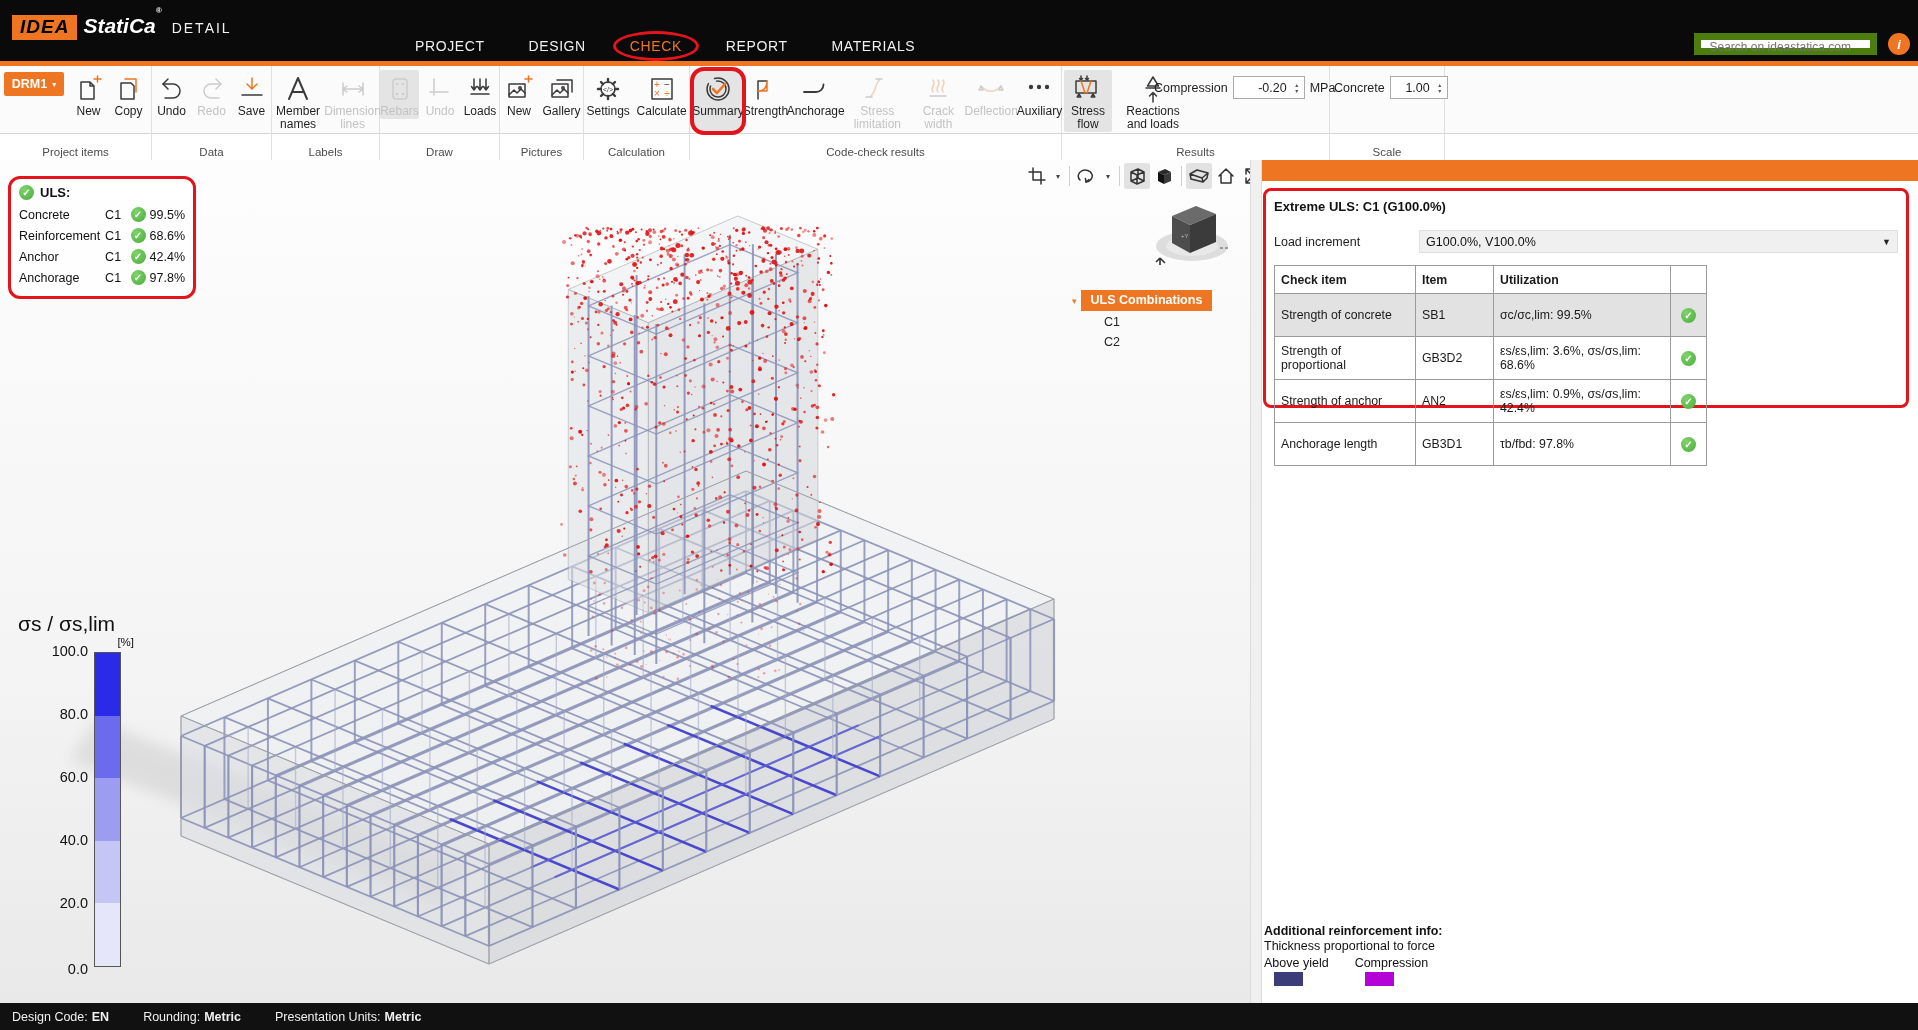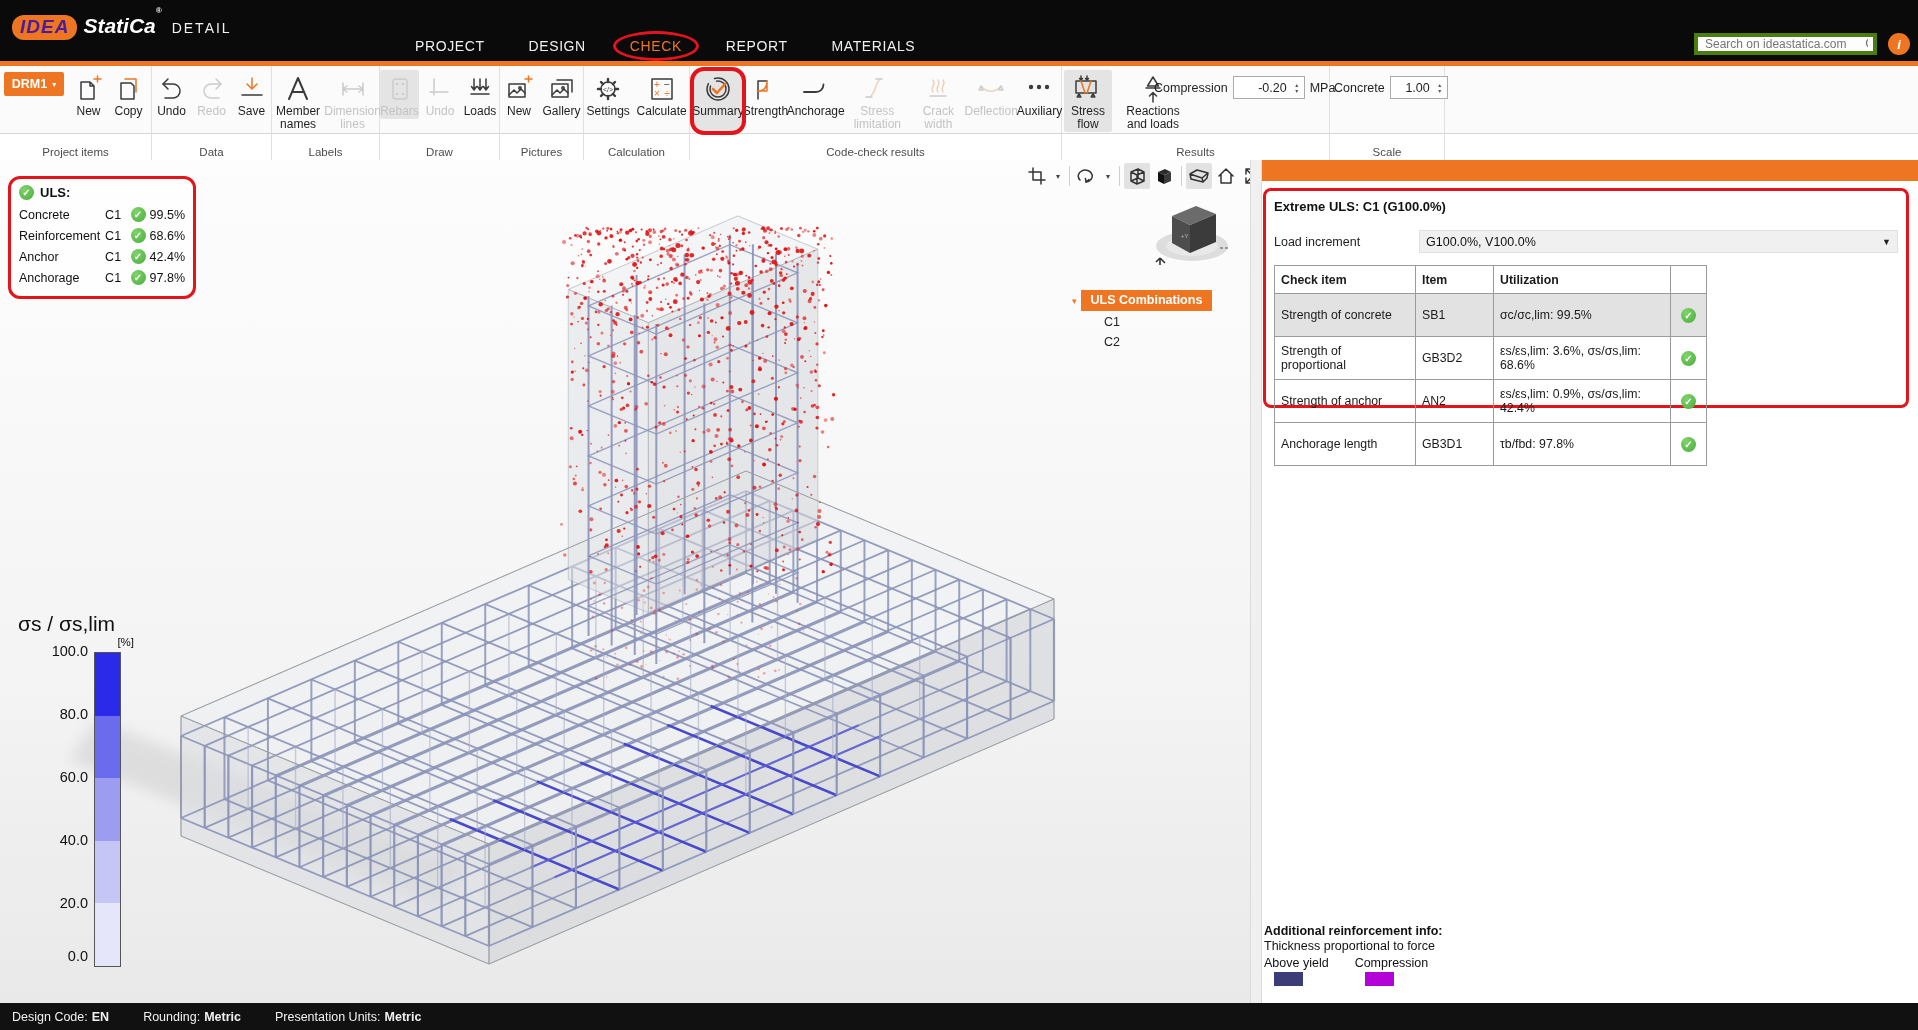--- a/index.html
+++ b/index.html
@@ -5,32 +5,32 @@
   html,body{margin:0;padding:0;width:1918px;height:1030px;overflow:hidden;
     font-family:"Liberation Sans",sans-serif;background:#fff;-webkit-font-smoothing:antialiased;}
   *{box-sizing:border-box;}
   
   #header{position:absolute;left:0;top:0;width:1918px;height:61px;background:#0a0a0a;color:#eee;}
   #titlebar{position:absolute;left:0;top:0;width:1918px;height:28px;}
   #win-title{position:absolute;left:0;top:5px;width:1760px;text-align:center;font-size:13px;color:#e8e8e8;}
   .winbtn{position:absolute;top:2px;width:34px;height:24px;display:flex;align-items:center;justify-content:center;cursor:default;}
   .winbtn svg{stroke:#ddd;stroke-width:1.3;fill:none;}
   #logo{position:absolute;left:12px;top:14px;display:flex;align-items:baseline;gap:6px;}
-  #logo-idea{background:#ee7623;color:#4c1d95;font-weight:800;font-style:italic;font-size:19px;
-    padding:1px 8px 2px;border-radius:12px;letter-spacing:1px;}
+  #logo-idea{background:#ee7623;color:#000000;font-weight:800;font-style:italic;font-size:19px;
+    padding:1px 8px 2px;border-radius:0;letter-spacing:1px;}
   #logo-statica{color:#fff;font-weight:800;font-style:italic;font-size:21px;}
   #logo-reg{color:#fff;font-size:8px;vertical-align:top;position:relative;top:-8px;}
   #logo-product{color:#f2f2f2;font-size:14px;letter-spacing:2px;margin-left:4px;}
   #menu-items{position:absolute;left:415px;top:31px;height:30px;display:flex;gap:44px;align-items:center;}
   .menu-item{position:relative;font-size:14px;letter-spacing:.6px;color:#f0f0f0;cursor:default;}
   .menu-item.active{color:#ee7623;}
   .red-oval{position:absolute;left:-17px;top:-7px;right:-17px;bottom:-7px;border:3.5px solid #e3141b;
     border-radius:50%;pointer-events:none;}
   #search-wrap{position:absolute;left:1694px;top:33px;width:183px;height:22px;background:#fdfdfd;
-    border:4px solid #4d7c0f;display:flex;align-items:center;}
+    border:7px solid #4d7c0f;display:flex;align-items:center;flex-direction:column;}
   #search-input{border:0;outline:0;background:transparent;flex:1;font-size:12px;color:#555;padding:0 4px 0 7px;
     font-family:"Liberation Sans",sans-serif;}
   #info-badge{position:absolute;left:1888px;top:33px;width:22px;height:22px;border-radius:50%;background:#ee7623;
     color:#fff;font-weight:800;font-style:italic;font-size:13px;display:flex;align-items:center;justify-content:center;}
   #accent-strip{position:absolute;left:0;top:61px;width:1918px;height:5px;background:#ee7623;}
   
   #ribbon{position:absolute;left:0;top:66px;width:1918px;height:68px;background:#fbfbfb;border-bottom:1px solid #d6d6d6;}
   .rgroup{position:absolute;top:0;height:94px;border-right:1px solid #e0e0e0;}
   .rgroup-label{position:absolute;left:0;right:0;bottom:2px;text-align:center;font-size:11.5px;color:#4c4c4c;}
   .rbtns{position:absolute;left:0;top:4px;right:0;display:flex;justify-content:center;gap:2px;}
@@ -1700,21 +1700,21 @@
             <div class="cs-seg" style="background: rgb(156, 156, 240);"></div>
             <div class="cs-seg" style="background: rgb(198, 198, 246);"></div>
             <div class="cs-seg" style="background: rgb(230, 230, 251);"></div>
           </div>
         <div id="cs-ticks">
             <div class="cs-tick" style="top: 0px;">100.0</div>
             <div class="cs-tick" style="top: 63px;">80.0</div>
             <div class="cs-tick" style="top: 126px;">60.0</div>
             <div class="cs-tick" style="top: 189px;">40.0</div>
             <div class="cs-tick" style="top: 252px;">20.0</div>
-            <div class="cs-tick" style="top: 305px; margin-left: 25px;">0.0</div>
+            <div class="cs-tick" style="top: 318px; margin-left: 25px;">0.0</div>
           </div>
       </div>
     </div>
 
     <div id="tree">
       <div id="tree-root">
         <span id="tree-chevron">▾</span>
         <span id="tree-root-label">ULS Combinations</span>
       </div>
       <div id="tree-children">

